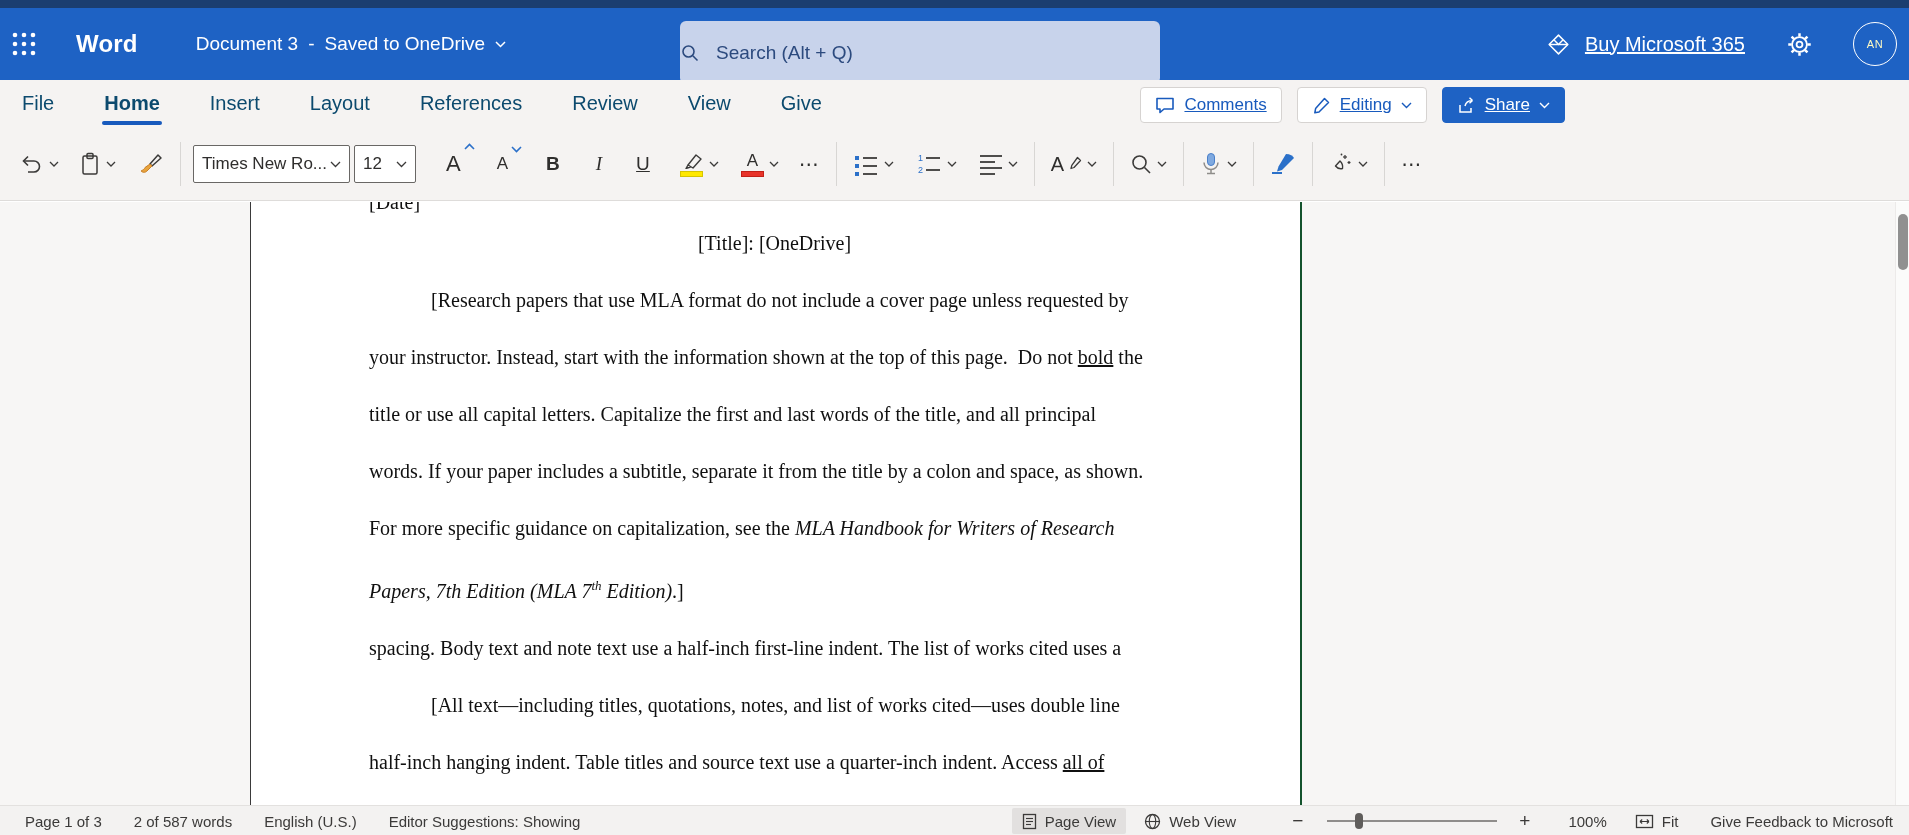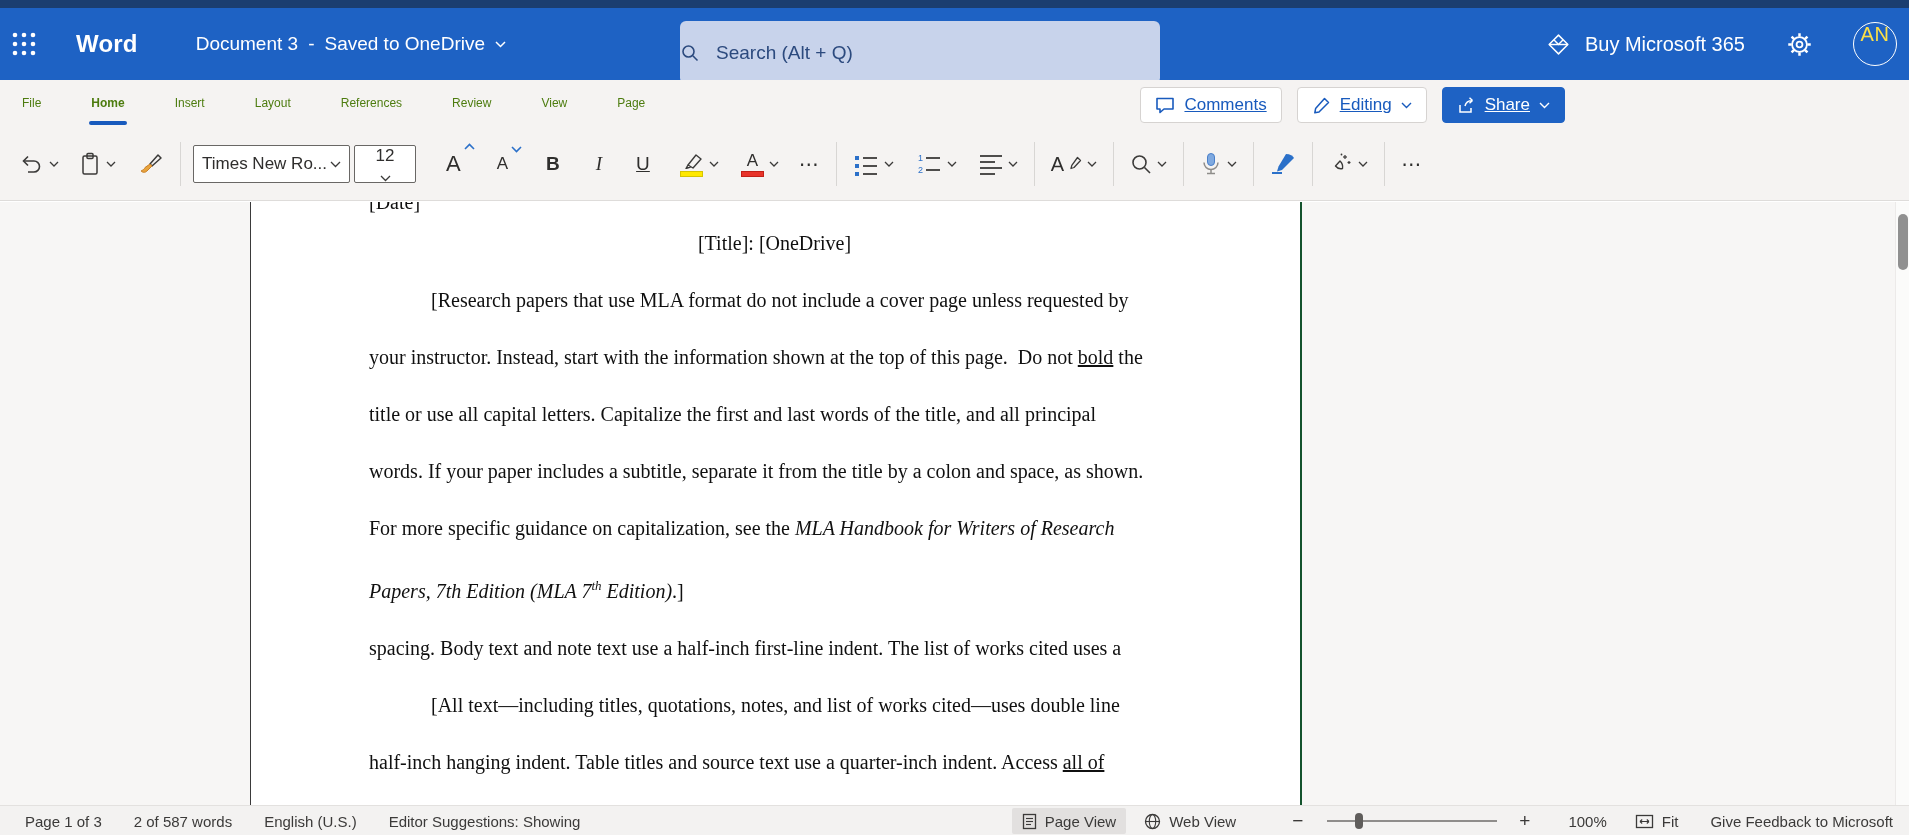--- a/index.html
+++ b/index.html
@@ -11,43 +11,43 @@
   .edge-strip { position:absolute; top:0; left:0; width:100%; height:8px; background:#1B3E70; }
 
   
   .topbar { position:absolute; top:8px; left:0; width:100%; height:72px; background:#1E62C4; display:flex; align-items:center; }
   .waffle-btn { width:48px; height:72px; display:flex; align-items:center; justify-content:center; cursor:pointer; }
   .app-name { color:#fff; font-size:24px; font-weight:700; margin-left:28px; letter-spacing:.2px; }
   .doc-title-wrap { display:flex; align-items:center; gap:10px; margin-left:58px; color:#fff; font-size:19px; cursor:pointer; }
   .search-box { position:absolute; left:680px; top:13px; width:480px; height:63px; background:#C8D3EB; border-radius:6px; display:flex; align-items:center; cursor:text; }
   .search-box .ph { color:#2C4A7E; font-size:19px; margin-left:16px; }
   .topbar-right { position:absolute; right:12px; top:0; height:72px; display:flex; align-items:center; gap:34px; }
-  .buy-btn { display:flex; align-items:center; gap:14px; color:#fff; font-size:20px; cursor:pointer; }
+  .buy-btn { display:flex; align-items:center; gap:14px; color:#fff; font-size:20px; cursor:pointer;text-decoration:underline; }
   .gear-btn { width:40px; height:72px; display:flex; align-items:center; justify-content:center; cursor:pointer; }
-  .avatar { width:44px; height:44px; border:1.6px solid #fff; border-radius:50%; display:flex; align-items:flex-start; justify-content:center; color:#fde047; font-size:20px; letter-spacing:.5px; cursor:pointer; }
+  .avatar { width:44px; height:44px; border:1.6px solid #fff; border-radius:50%; display:flex; align-items:center; justify-content:center; color:#fef9c3; font-size:11px; letter-spacing:.5px; cursor:pointer; }
 
   
   .tabrow { position:absolute; top:80px; left:0; width:100%; height:48px; background:#F5F3F2; }
   .tabs { position:absolute; left:22px; top:0; height:48px; display:flex; gap:50px; }
-  .tab { position:relative; height:48px; line-height:46px; font-size:12px; color:#4d7c0f; cursor:pointer; }
+  .tab { position:relative; height:48px; line-height:46px; font-size:20px; color:#0c4a6e; cursor:pointer; }
   .tab.active { font-weight:700; }
   .tab.active::after { content:""; position:absolute; left:-2px; right:-2px; bottom:3px; height:4px; background:#185ABD; border-radius:2px; }
   .tabrow-right { position:absolute; right:344px; top:7px; display:flex; gap:15px; }
   .pill-btn { height:36px; border-radius:4px; display:flex; align-items:center; gap:9px; padding:0 14px; font-size:17px; cursor:pointer;text-decoration:underline; }
   .pill-btn.light { background:#fff; border:1px solid #D6D3D1; color:#185ABD; }
   .pill-btn.primary { background:#1E62C4; border:1px solid #1E62C4; color:#fff; }
 
   
   .toolbar { position:absolute; top:128px; left:0; width:100%; height:73px; background:#F5F3F2; border-bottom:1px solid #DEDCDA; display:flex; align-items:center; padding-left:16px; }
   .tbtn { display:flex; align-items:center; gap:5px; padding:4px 4px; border-radius:3px; cursor:pointer; color:#3B3A39; }
   .tbtn .glyph { font-size:19px; color:#2F2E2D; }
   .tb-div { width:1px; height:44px; background:#D8D6D4; margin:0 12px; }
   .combo { background:#fff; border:1px solid #696765; border-radius:2px; height:38px; display:flex; align-items:center; justify-content:space-between; padding:0 8px; font-size:17px; color:#2F2E2D; cursor:pointer; }
   .combo.font-name { width:157px; margin-right:4px; }
-  .combo.font-size { width:62px;flex-direction:column; }
+  .combo.font-size { width:62px; }
   .stack { display:flex; flex-direction:column; align-items:center; gap:2px; }
   .cbar { width:23px; height:6px; border:1px solid #9a9894; }
   .bold-g { font-weight:700; font-size:20px; }
   .italic-g { font-family:"Liberation Serif", serif; font-style:italic; font-size:21px; }
   .under-g { font-size:19px; text-decoration:underline; }
   .ellipsis-g { font-size:20px; letter-spacing:1px; color:#2F2E2D; }
   .rel { position:relative; }
   .sup-chev { position:absolute; top:-4px; right:-10px; }
   .collapse-chev { position:absolute; right:334px; top:161px; cursor:pointer; padding:4px; }
 
@@ -161,21 +161,21 @@
 
   <div class="tabrow">
     <div class="tabs">
       <div class="tab">File</div>
       <div class="tab active">Home</div>
       <div class="tab">Insert</div>
       <div class="tab">Layout</div>
       <div class="tab">References</div>
       <div class="tab">Review</div>
       <div class="tab">View</div>
-      <div class="tab">Page</div>
+      <div class="tab">Give</div>
     </div>
     <div class="tabrow-right">
       <div class="pill-btn light">
         <svg width="20" height="19" viewBox="0 0 20 19">
           <path d="M2 2.5 H18 V13 H9 L5 16.5 V13 H2 Z" fill="none" stroke="#185ABD" stroke-width="1.6" stroke-linejoin="round"></path>
         </svg>
         <span>Comments</span>
       </div>
       <div class="pill-btn light">
         <svg width="19" height="19" viewBox="0 0 19 19">

